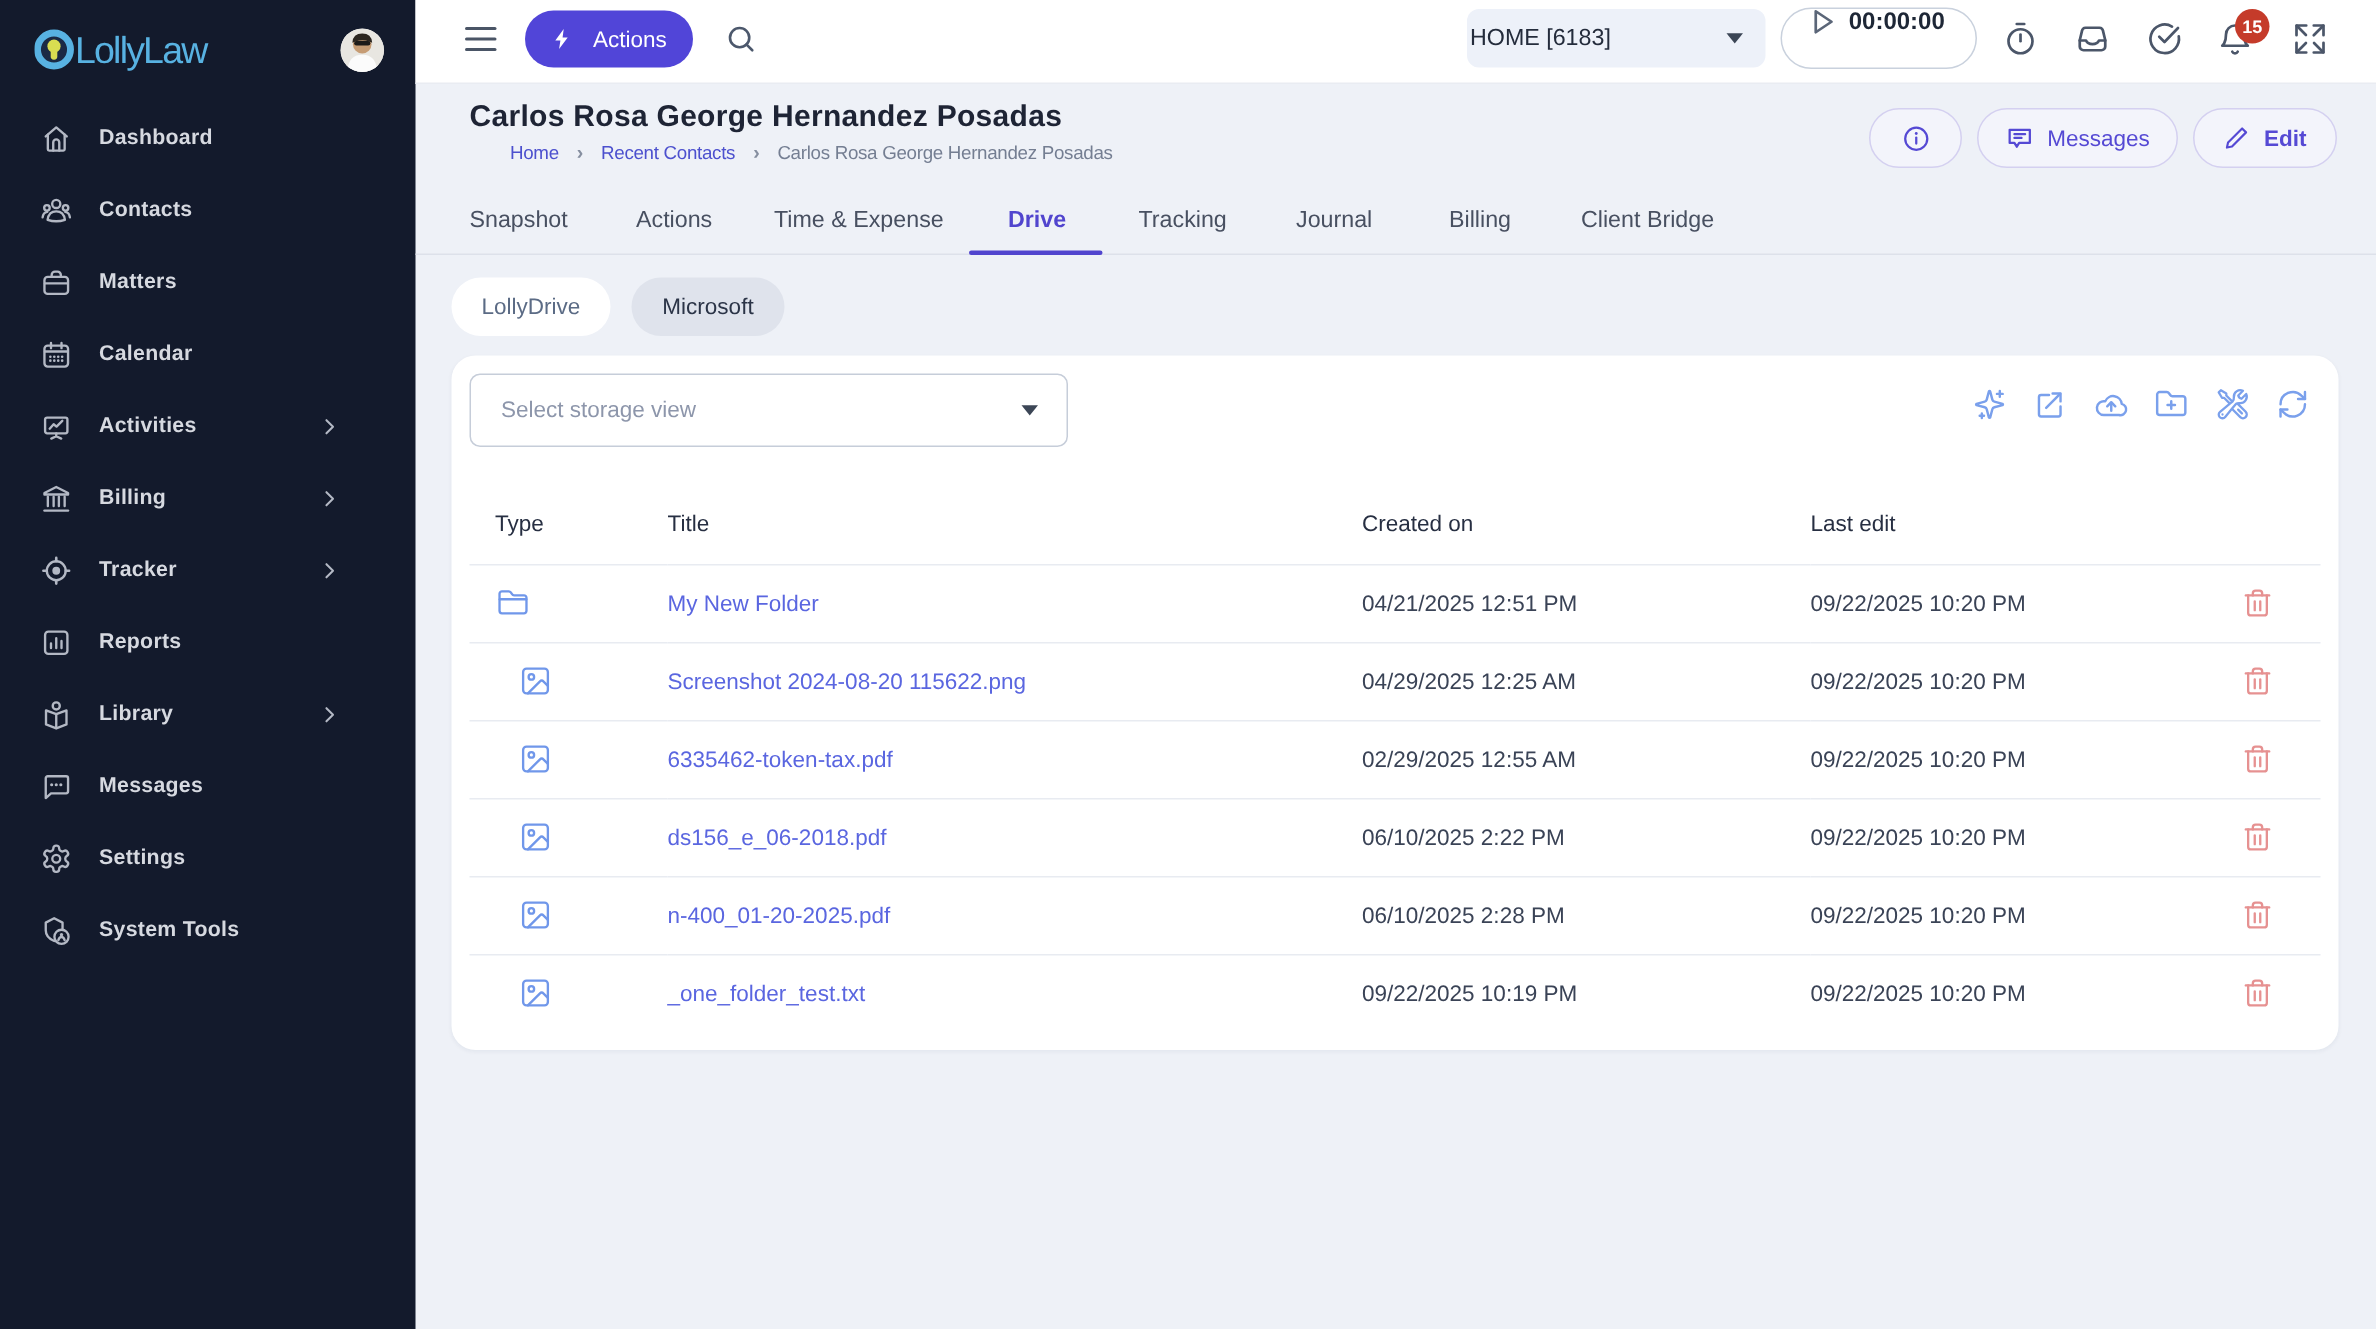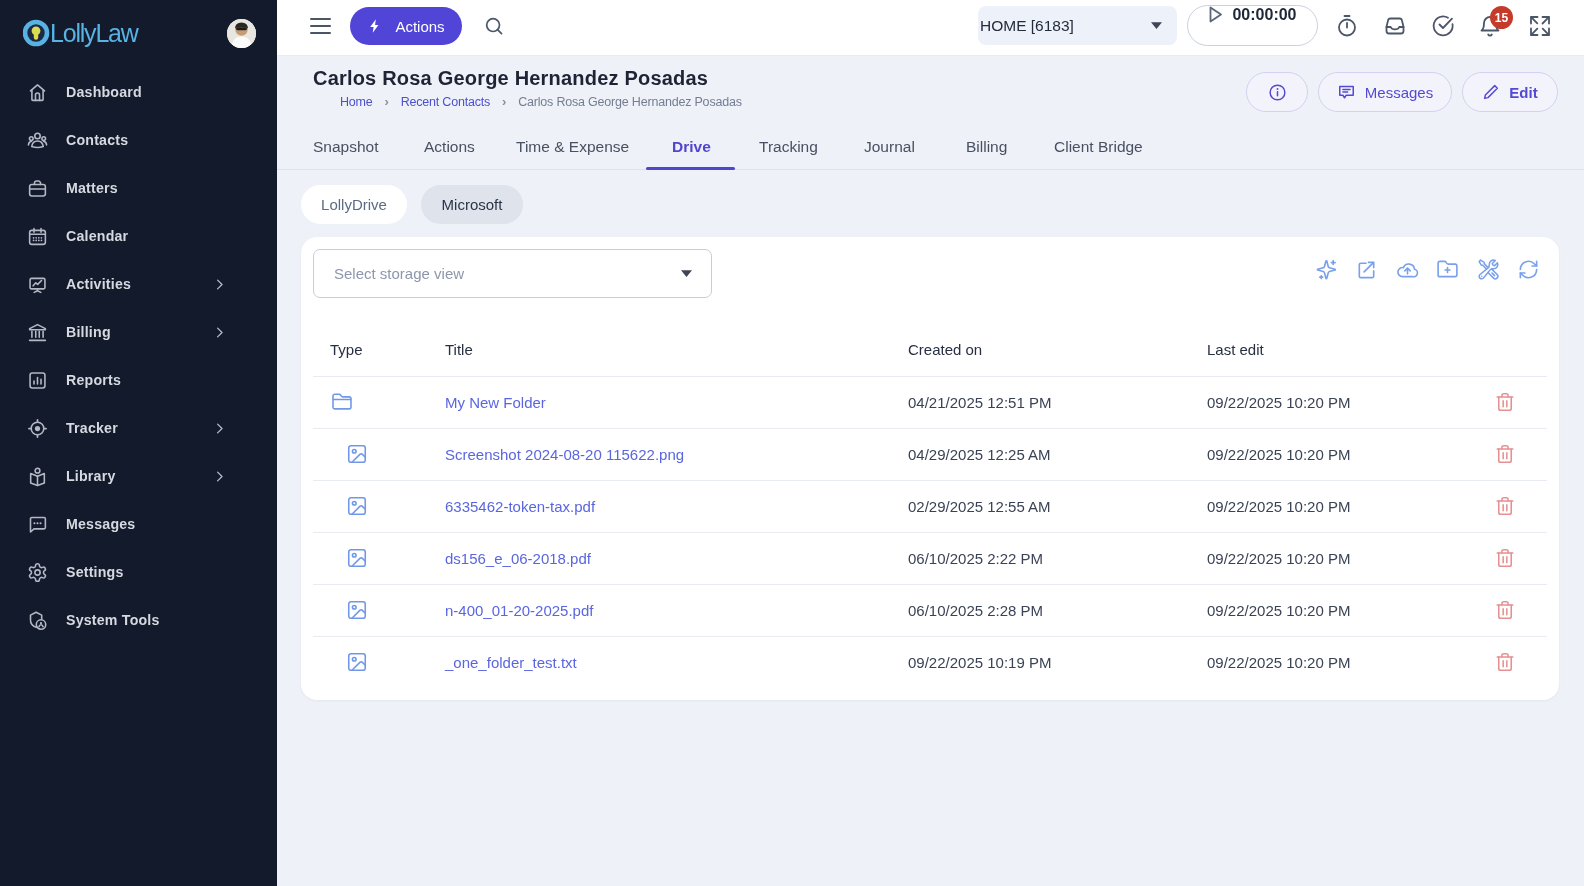--- a/index.html
+++ b/index.html
@@ -116,32 +116,32 @@
     <div class="nav-item"><svg width="21" height="21" viewBox="0 0 24 24" fill="none" stroke="currentColor" stroke-width="1.8" stroke-linecap="round" stroke-linejoin="round">
           <path d="M3 21h18"></path>
           <path d="M5.6 17.5v-7M10 17.5v-7M14 17.5v-7M18.4 17.5v-7"></path>
           <path d="M3 7.6 12 3l9 4.6v1.2H3z"></path>
         </svg>Billing<span class="chev">
           <svg width="15" height="15" viewBox="0 0 24 24" fill="none" stroke="currentColor" stroke-width="2.2" stroke-linecap="round" stroke-linejoin="round">
             <path d="m9 5 7 7-7 7"></path>
           </svg>
         </span></div>
     <div class="nav-item"><svg width="21" height="21" viewBox="0 0 24 24" fill="none" stroke="currentColor" stroke-width="1.8" stroke-linecap="round" stroke-linejoin="round">
-          <rect x="3.5" y="3.5" width="17" height="17" rx="2.5"></rect>
-          <path d="M8 16v-3.4M12 16V8.6M16 16v-5.4"></path>
-        </svg>Reports</div>
-    <div class="nav-item"><svg width="21" height="21" viewBox="0 0 24 24" fill="none" stroke="currentColor" stroke-width="1.8" stroke-linecap="round" stroke-linejoin="round">
           <circle cx="12" cy="12" r="7.2"></circle>
           <circle cx="12" cy="12" r="3" fill="currentColor" stroke="none"></circle>
           <path d="M12 2.2v2.6M12 19.2v2.6M2.2 12h2.6M19.2 12h2.6" stroke-width="2"></path>
         </svg>Tracker<span class="chev">
           <svg width="15" height="15" viewBox="0 0 24 24" fill="none" stroke="currentColor" stroke-width="2.2" stroke-linecap="round" stroke-linejoin="round">
             <path d="m9 5 7 7-7 7"></path>
           </svg>
         </span></div>
+    <div class="nav-item"><svg width="21" height="21" viewBox="0 0 24 24" fill="none" stroke="currentColor" stroke-width="1.8" stroke-linecap="round" stroke-linejoin="round">
+          <rect x="3.5" y="3.5" width="17" height="17" rx="2.5"></rect>
+          <path d="M8 16v-3.4M12 16V8.6M16 16v-5.4"></path>
+        </svg>Reports</div>
     <div class="nav-item"><svg width="21" height="21" viewBox="0 0 24 24" fill="none" stroke="currentColor" stroke-width="1.8" stroke-linecap="round" stroke-linejoin="round">
           <circle cx="12" cy="5.3" r="2.7"></circle>
           <path d="M4.2 8.7 12 11.6l7.8-2.9v10.7L12 22.3 4.2 19.4z"></path>
           <path d="M12 11.6v10.5"></path>
         </svg>Library<span class="chev">
           <svg width="15" height="15" viewBox="0 0 24 24" fill="none" stroke="currentColor" stroke-width="2.2" stroke-linecap="round" stroke-linejoin="round">
             <path d="m9 5 7 7-7 7"></path>
           </svg>
         </span></div>
     <div class="nav-item"><svg width="21" height="21" viewBox="0 0 24 24" fill="none" stroke="currentColor" stroke-width="1.8" stroke-linecap="round" stroke-linejoin="round">

